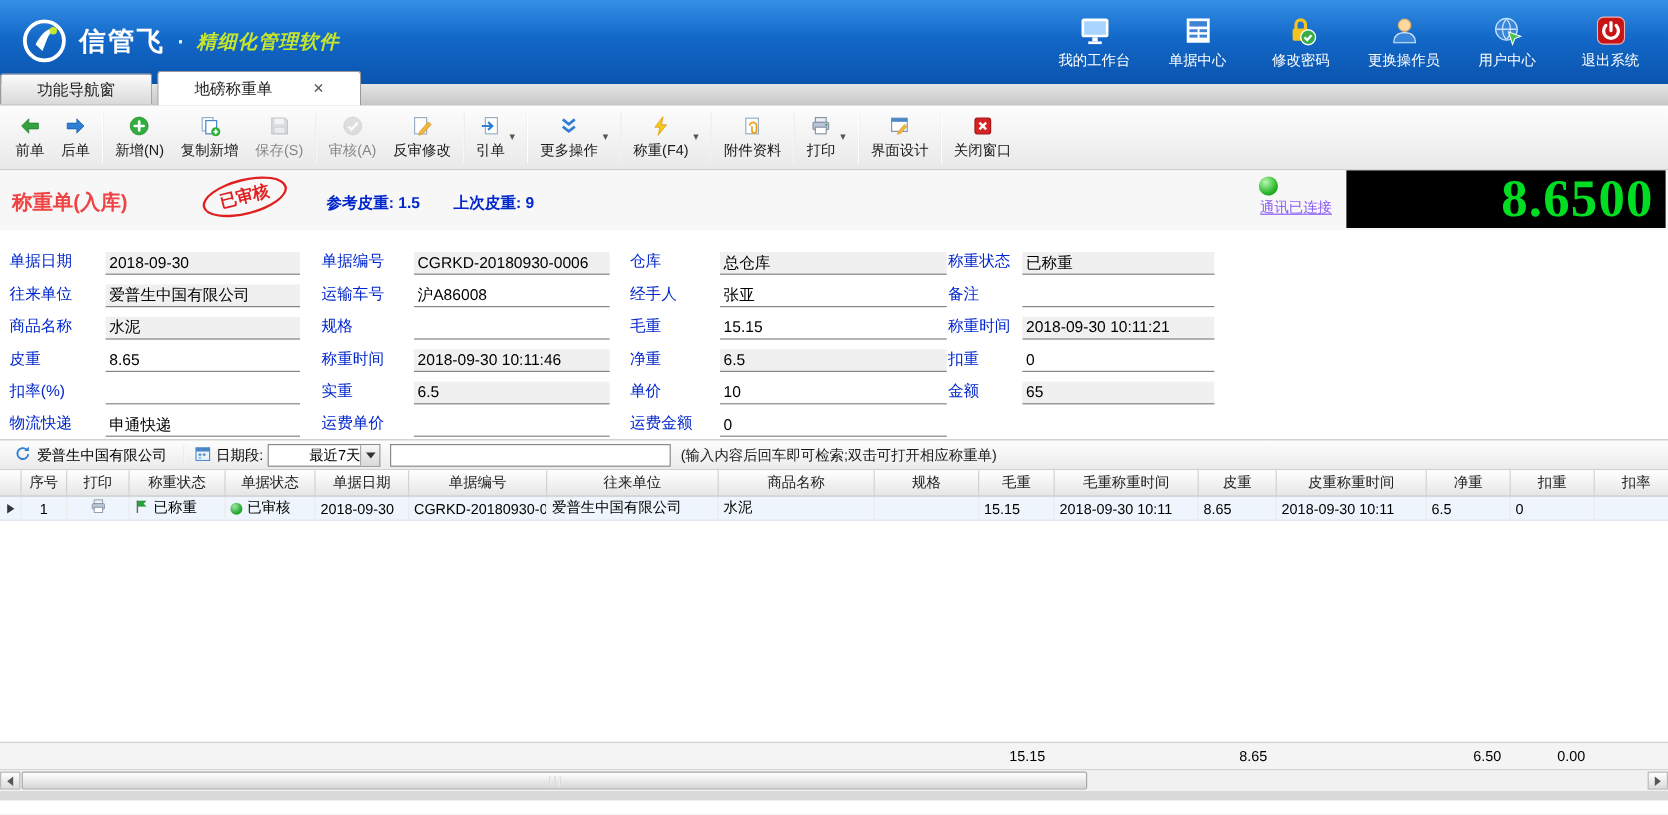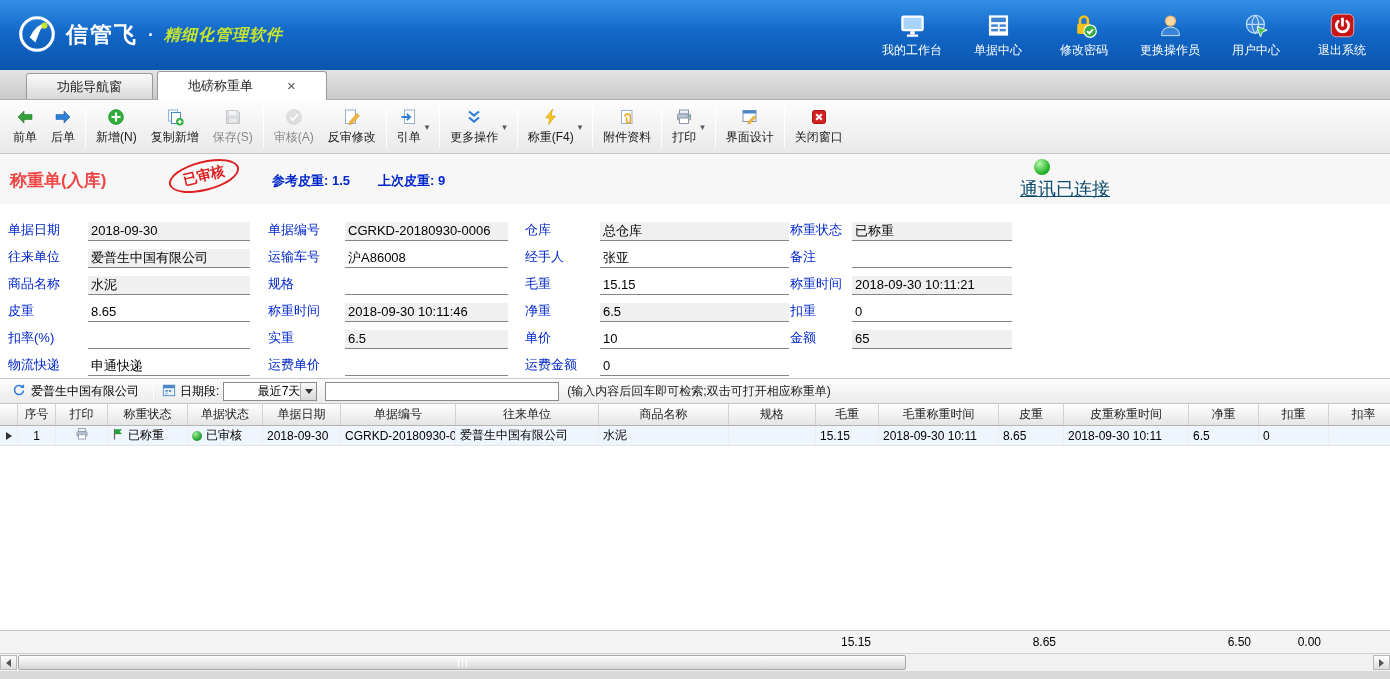--- a/index.html
+++ b/index.html
@@ -12,21 +12,21 @@
   .brand { display:flex; align-items:center; gap:8px; }
   .brand-title { color:#fff; font-size:22px; font-weight:bold; letter-spacing:2px; }
   .brand-sep { color:#e8f4ff; font-size:18px; font-weight:bold; margin:0 2px; }
   .brand-sub { color:#c6e52e; font-size:16px; font-weight:bold; font-style:italic; letter-spacing:1px; }
   .tb-actions { margin-left:auto; display:flex; align-items:flex-start; gap:22px; padding-right:6px; }
   .tb-action { display:flex; flex-direction:column; align-items:center; gap:3px; min-width:64px; cursor:pointer; }
   .tb-action .tb-label { color:#fff; font-size:12px; white-space:nowrap; }
   .tb-icon { height:28px; display:flex; align-items:center; }
 
   
-  .tabbar { height:30px; background:linear-gradient(#e4e4e4,#c9c9c9); display:flex; align-items:flex-end; padding-left:26px; border-bottom:1px solid #aeaeae; }
+  .tabbar { height:18px; background:linear-gradient(#e4e4e4,#c9c9c9); display:flex; align-items:flex-end; border-bottom:1px solid #aeaeae; }
   .tab { height:26px; line-height:24px; padding:0 30px; background:linear-gradient(#fbfbfb,#d9d9d9); border:1px solid #9a9a9a; border-bottom:none; border-radius:3px 3px 0 0; margin-right:4px; font-size:13px; color:#222; display:flex; align-items:center; }
   .tab.active { background:#fff; height:29px; margin-bottom:-1px; gap:34px; z-index:2; }
   .tab-close { color:#555; font-size:15px; line-height:14px; cursor:pointer; }
 
   
   .toolbar { height:54px; background:linear-gradient(#fdfdfd,#e9e9e9); border-bottom:1px solid #c6c6c6; display:flex; align-items:center; padding:0 6px; }
   .tbtn { display:flex; flex-direction:row; align-items:center; padding:3px 7px; border-radius:3px; cursor:pointer; }
   .tmain { display:flex; flex-direction:column; align-items:center; gap:3px; }
   .tlbl { font-size:12px; color:#1a1a1a; white-space:nowrap; }
   .ticon { height:19px; display:flex; align-items:center; }
@@ -34,21 +34,21 @@
   .darr { font-size:9px; color:#555; margin-left:4px; }
   .tsep { width:1px; height:42px; background:#c8c8c8; border-right:1px solid #fff; margin:0 3px; }
 
   
   .dochead { position:relative; height:50px; background:#f7f7f7; }
   .doc-title { position:absolute; left:10px; top:15px; font-size:17px; font-weight:bold; color:#ef4444; }
   .stamp { position:absolute; left:168px; top:7px; transform:rotate(-14deg); border:2px solid #e02020; color:#e02020; font-weight:bold; font-size:14px; padding:4px 13px; border-radius:50%; }
   .ref { position:absolute; left:272px; top:18px; color:#0026cc; font-weight:bold; font-size:13px; display:flex; gap:28px; }
   .conn { position:absolute; right:280px; top:5px; display:flex; flex-direction:column; align-items:center; gap:2px; }
   .conn-dot { width:16px; height:16px; border-radius:50%; background:radial-gradient(circle at 35% 30%,#b8f7b0,#2db82d 60%,#0f7d0f); }
-  .conn-label { font-size:18px; color:#0c4a6e; text-decoration:underline;margin-left:47px; }
+  .conn-label { font-size:12px; color:#8b5cf6; text-decoration:underline;margin-left:47px; }
   .led { position:absolute; right:2px; top:0; width:266px; height:48px; background:#000; color:#00dd22; font-family:"Liberation Serif","DejaVu Serif",serif; font-weight:bold; font-size:44px; line-height:48px; text-align:right; padding-right:10px; letter-spacing:1px; }
 
   
   .form { height:172px; background:#fff; padding:10px 0 0 8px; }
   .frow { display:flex; height:27px; align-items:flex-end; }
   .fcell { display:flex; align-items:flex-end; }
   .fc1{width:260px}.fc2{width:257px}.fc3{width:265px}.fc4{flex:1}
   .flbl { font-size:13px; color:#0026cc; padding-bottom:2px; white-space:nowrap; }
   .fc1 .flbl{width:80px}.fc2 .flbl{width:77px}.fc3 .flbl{width:75px}.fc4 .flbl{width:62px}
   .fval { height:19px; line-height:18px; font-size:13px; color:#000; border-bottom:1px solid #858585; padding:0 3px; background:#fff; overflow:hidden; white-space:nowrap; }
@@ -366,20 +366,21 @@
     <span class="doc-title">称重单(入库)</span>
     <span class="stamp">已审核</span>
     <div class="ref">
       <span>参考皮重: 1.5</span>
       <span>上次皮重: 9</span>
     </div>
     <div class="conn">
       <span class="conn-dot"></span>
       <span class="conn-label">通讯已连接</span>
     </div>
+    <div class="led">8.6500</div>
   </div>
 
   <div class="form">
     <div class="frow">
       <div class="fcell fc1">
           <span class="flbl">单据日期</span>
           <span class="fval ro">2018-09-30</span>
         </div>
       <div class="fcell fc2">
           <span class="flbl">单据编号</span>

